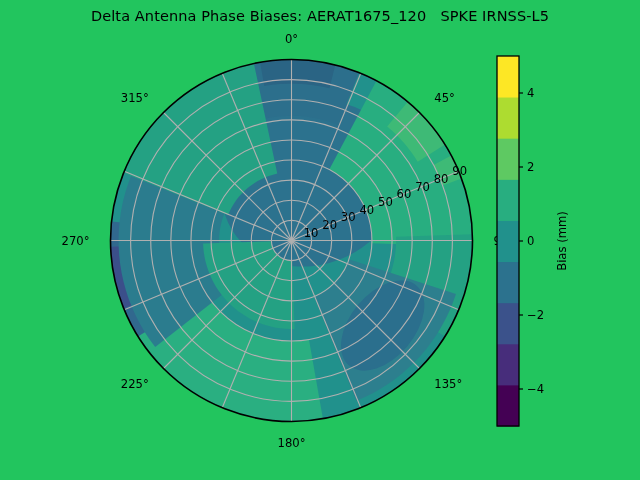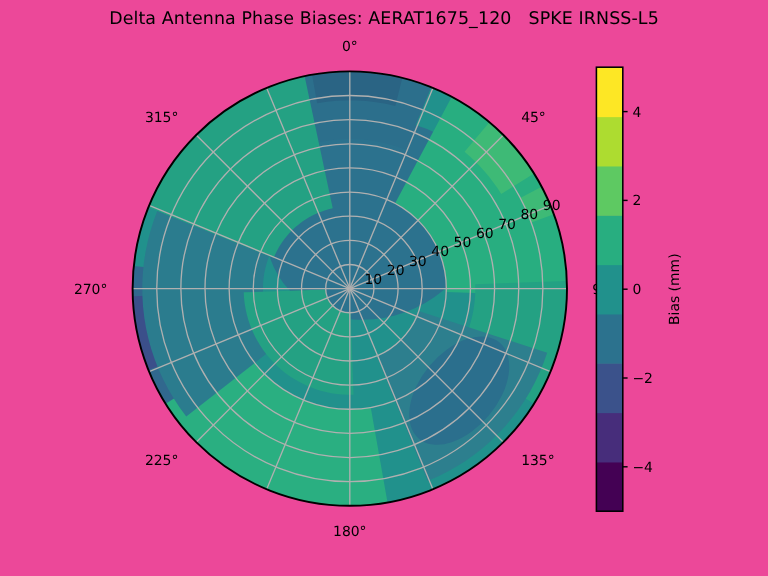--- a/index.html
+++ b/index.html
@@ -11,21 +11,21 @@
     width: 640px;
     height: 480px;
     overflow: hidden;
     font-family: "DejaVu Sans", sans-serif;
     color: #000000;
   }
   #figure {
     position: relative;
     width: 640px;
     height: 480px;
-    background: #ec4899;
+    background: #22c55e;
   }
   #figure-title {
     position: absolute;
     left: 0;
     top: 8px;
     width: 640px;
     text-align: center;
     font-size: 14.5px;
     color: #000000;
     white-space: pre;

